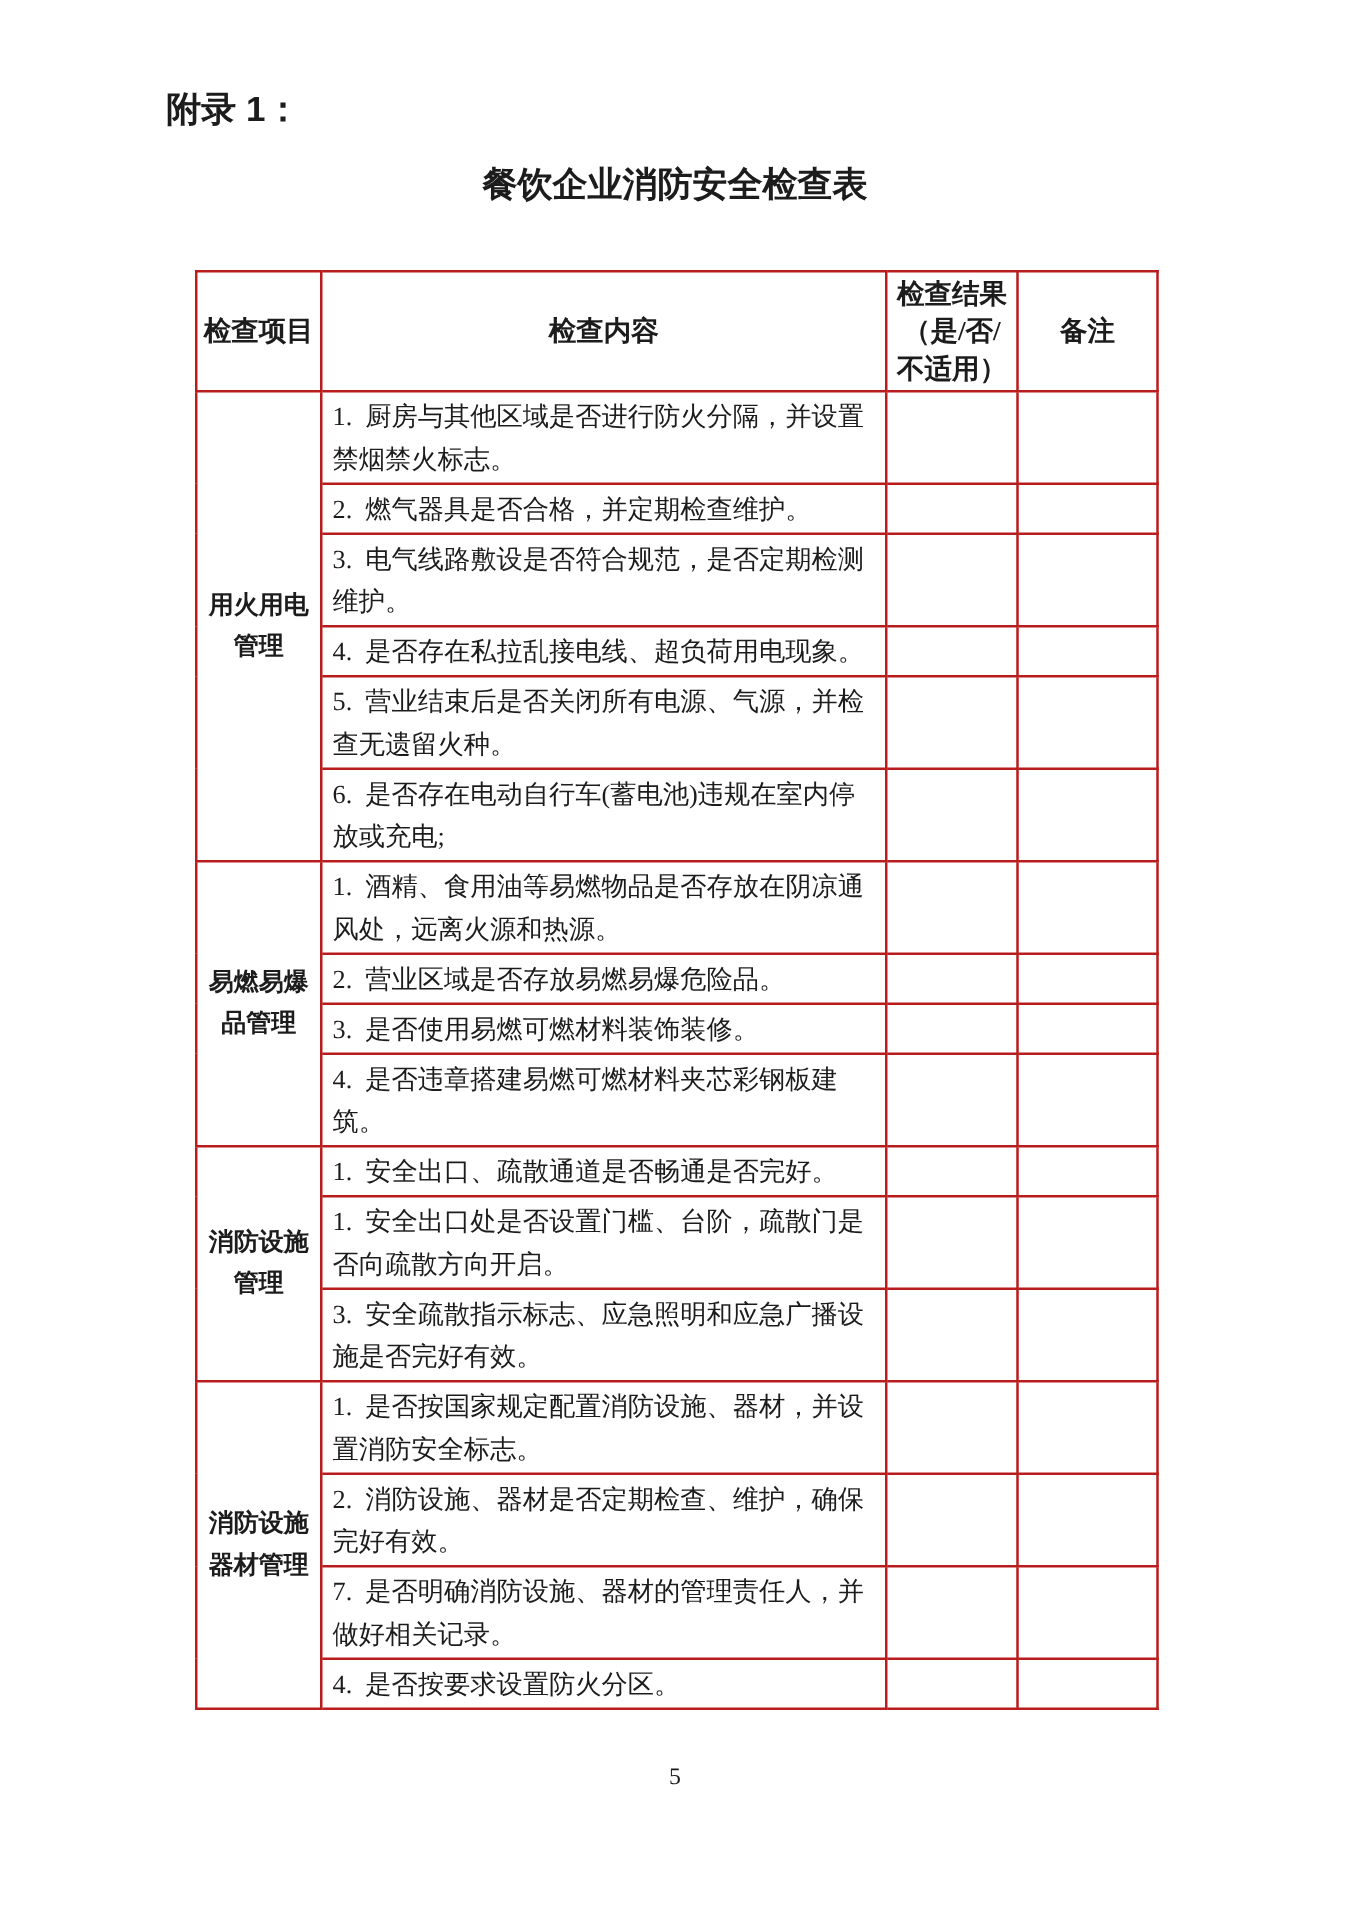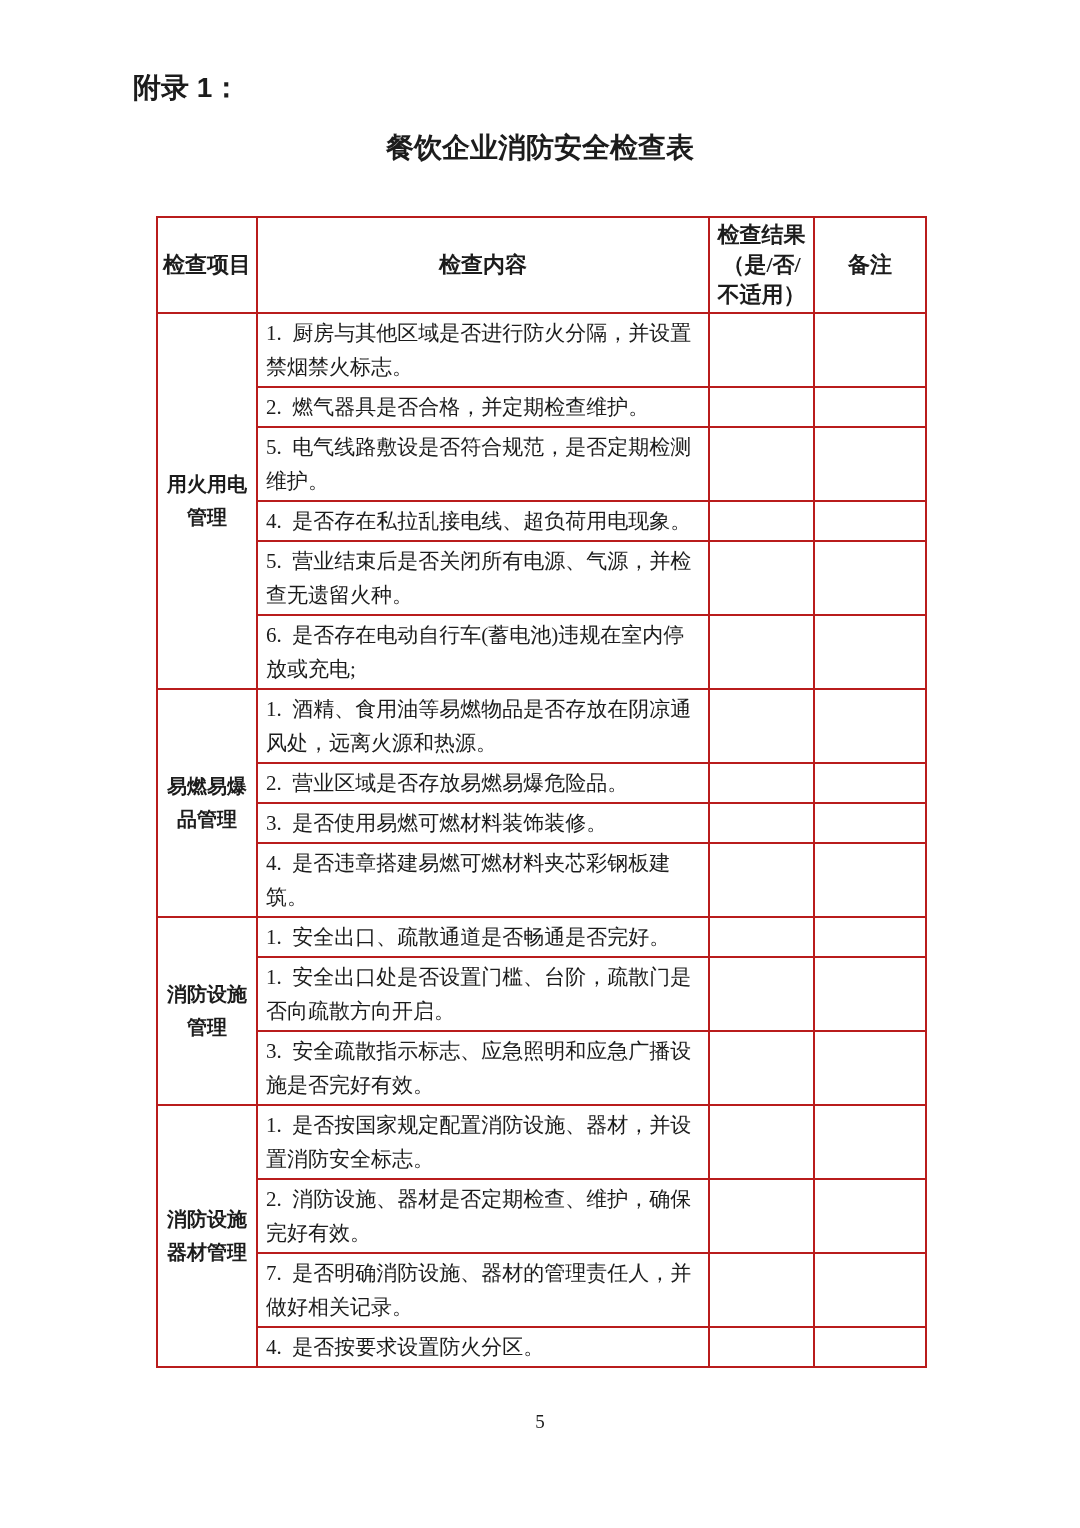--- a/index.html
+++ b/index.html
@@ -112,21 +112,21 @@
           <td class="content-cell">1.  厨房与其他区域是否进行防火分隔，并设置禁烟禁火标志。</td>
           <td class="result-cell"></td>
           <td class="remark-cell"></td>
         </tr>
         <tr>
           <td class="content-cell">2.  燃气器具是否合格，并定期检查维护。</td>
           <td class="result-cell"></td>
           <td class="remark-cell"></td>
         </tr>
         <tr>
-          <td class="content-cell">5.  电气线路敷设是否符合规范，是否定期检测维护。</td>
+          <td class="content-cell">3.  电气线路敷设是否符合规范，是否定期检测维护。</td>
           <td class="result-cell"></td>
           <td class="remark-cell"></td>
         </tr>
         <tr>
           <td class="content-cell">4.  是否存在私拉乱接电线、超负荷用电现象。</td>
           <td class="result-cell"></td>
           <td class="remark-cell"></td>
         </tr>
         <tr>
           <td class="content-cell">5.  营业结束后是否关闭所有电源、气源，并检查无遗留火种。</td>

